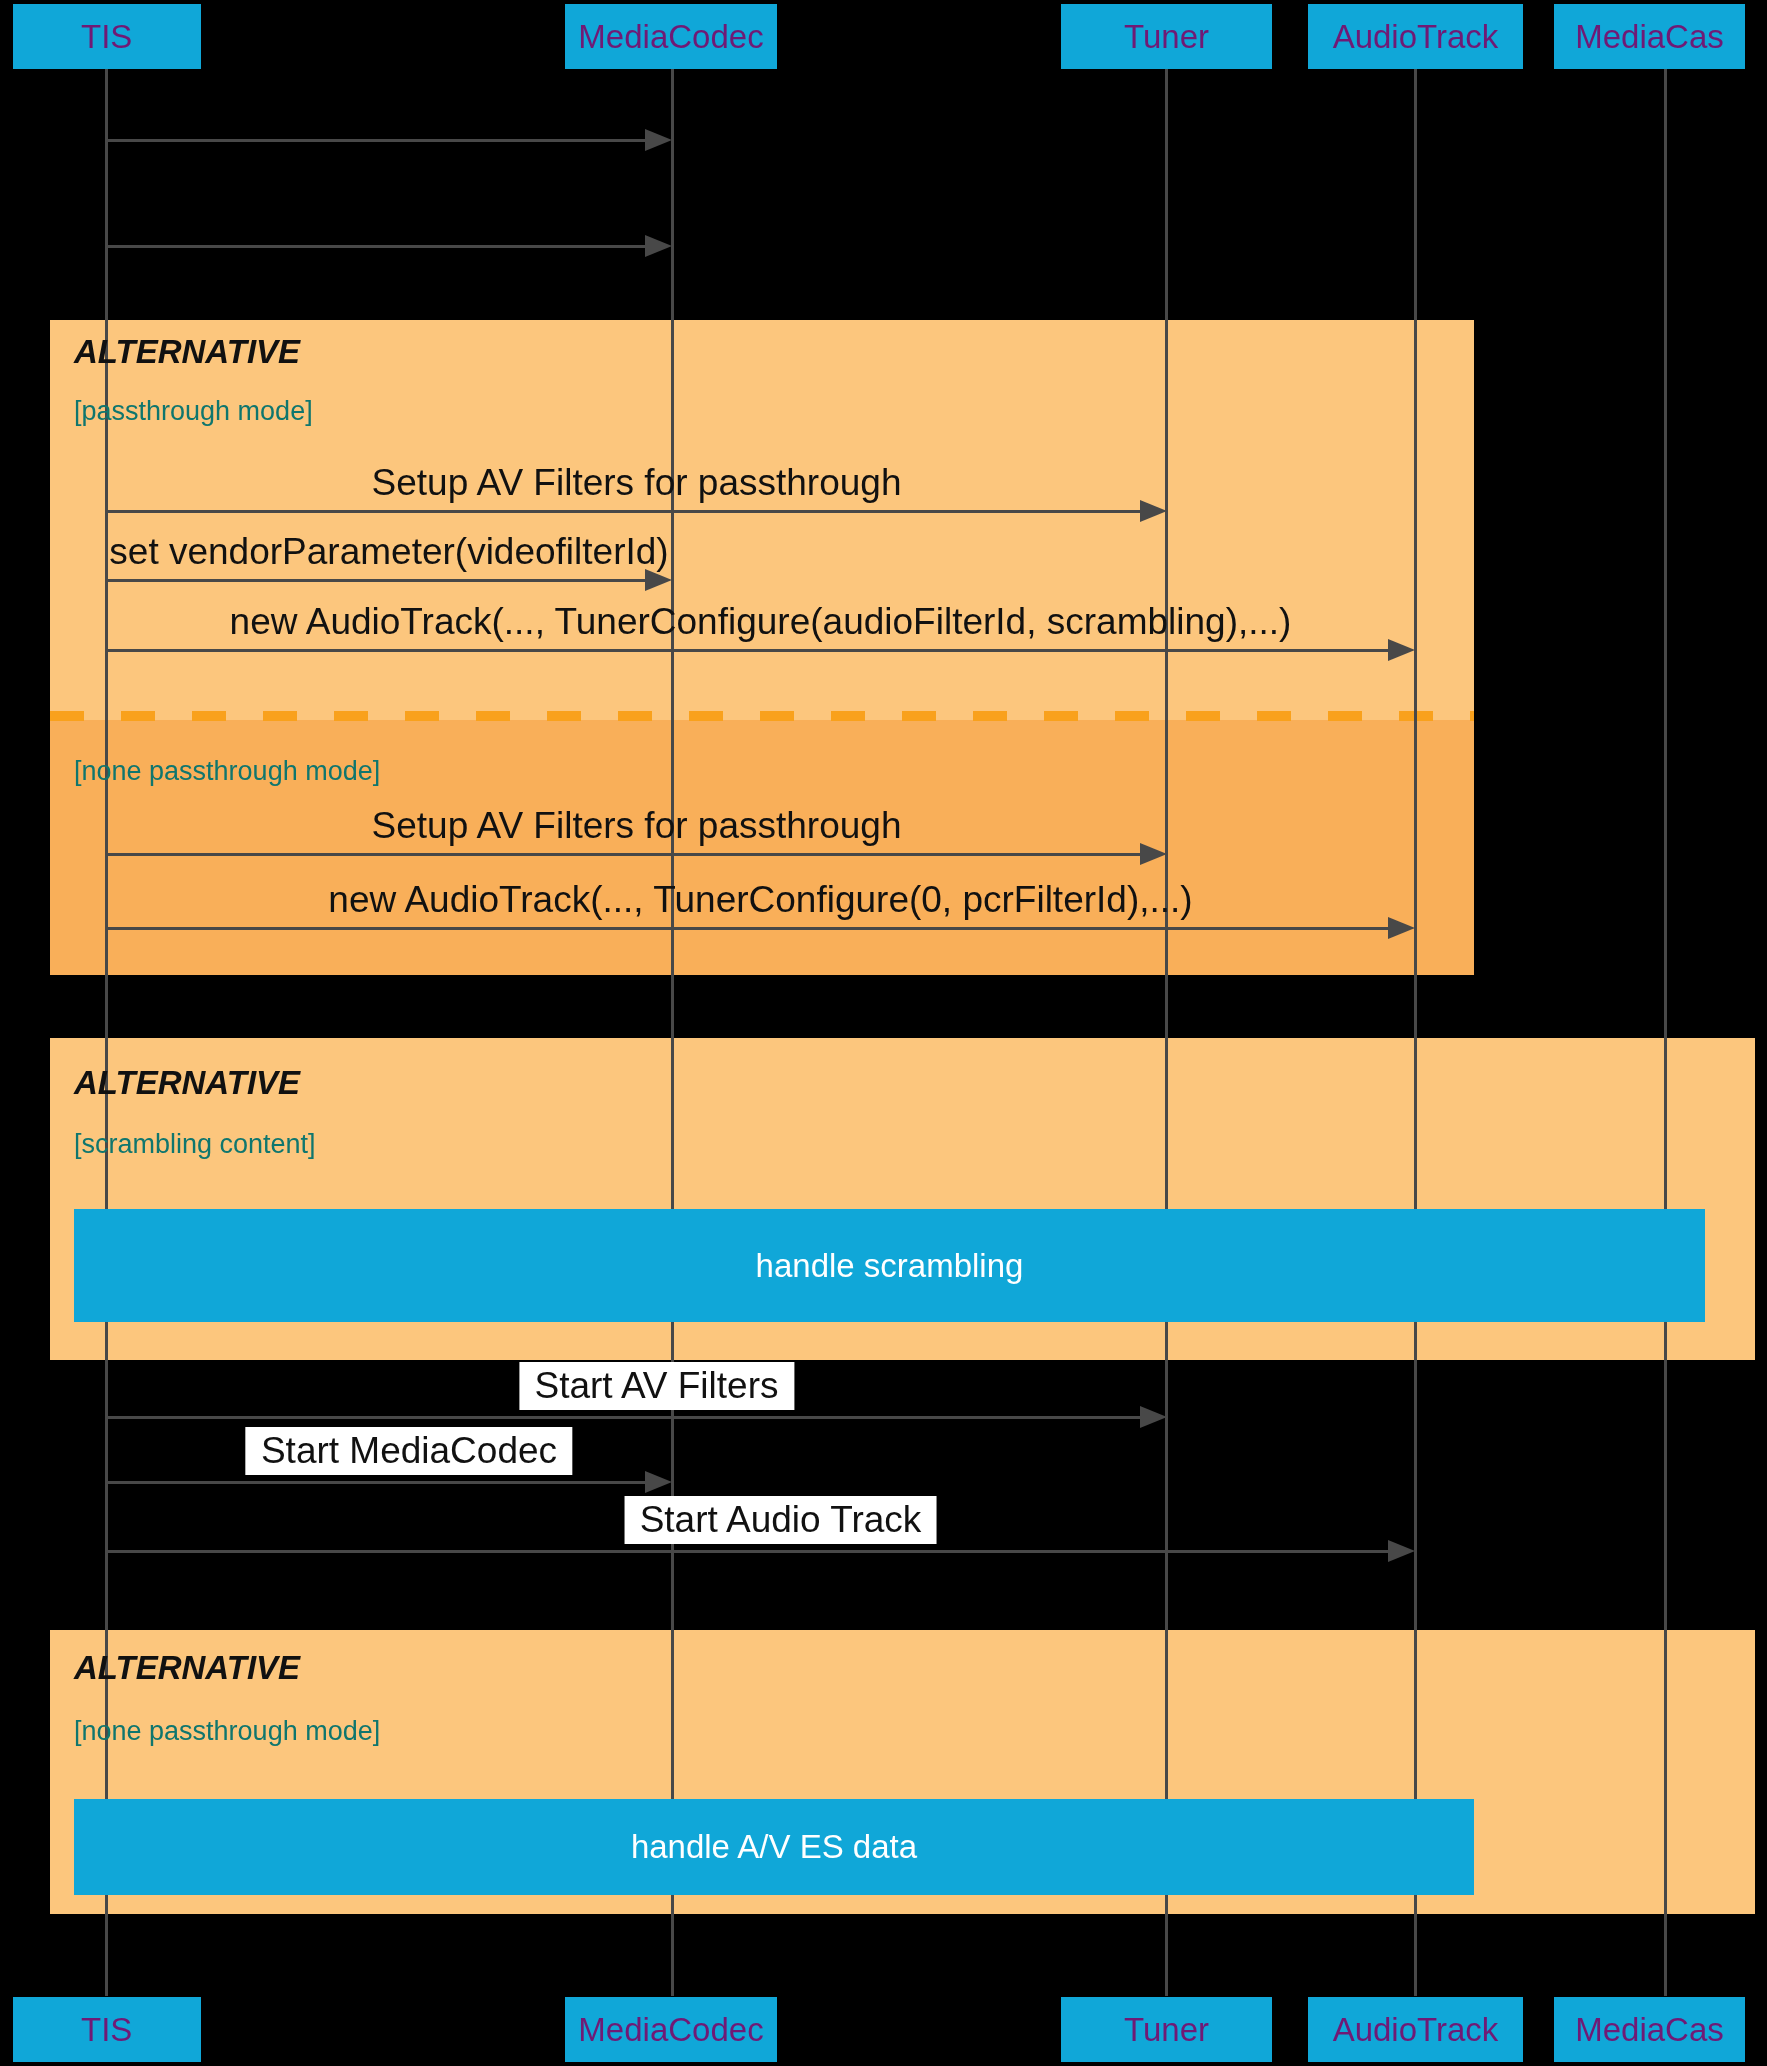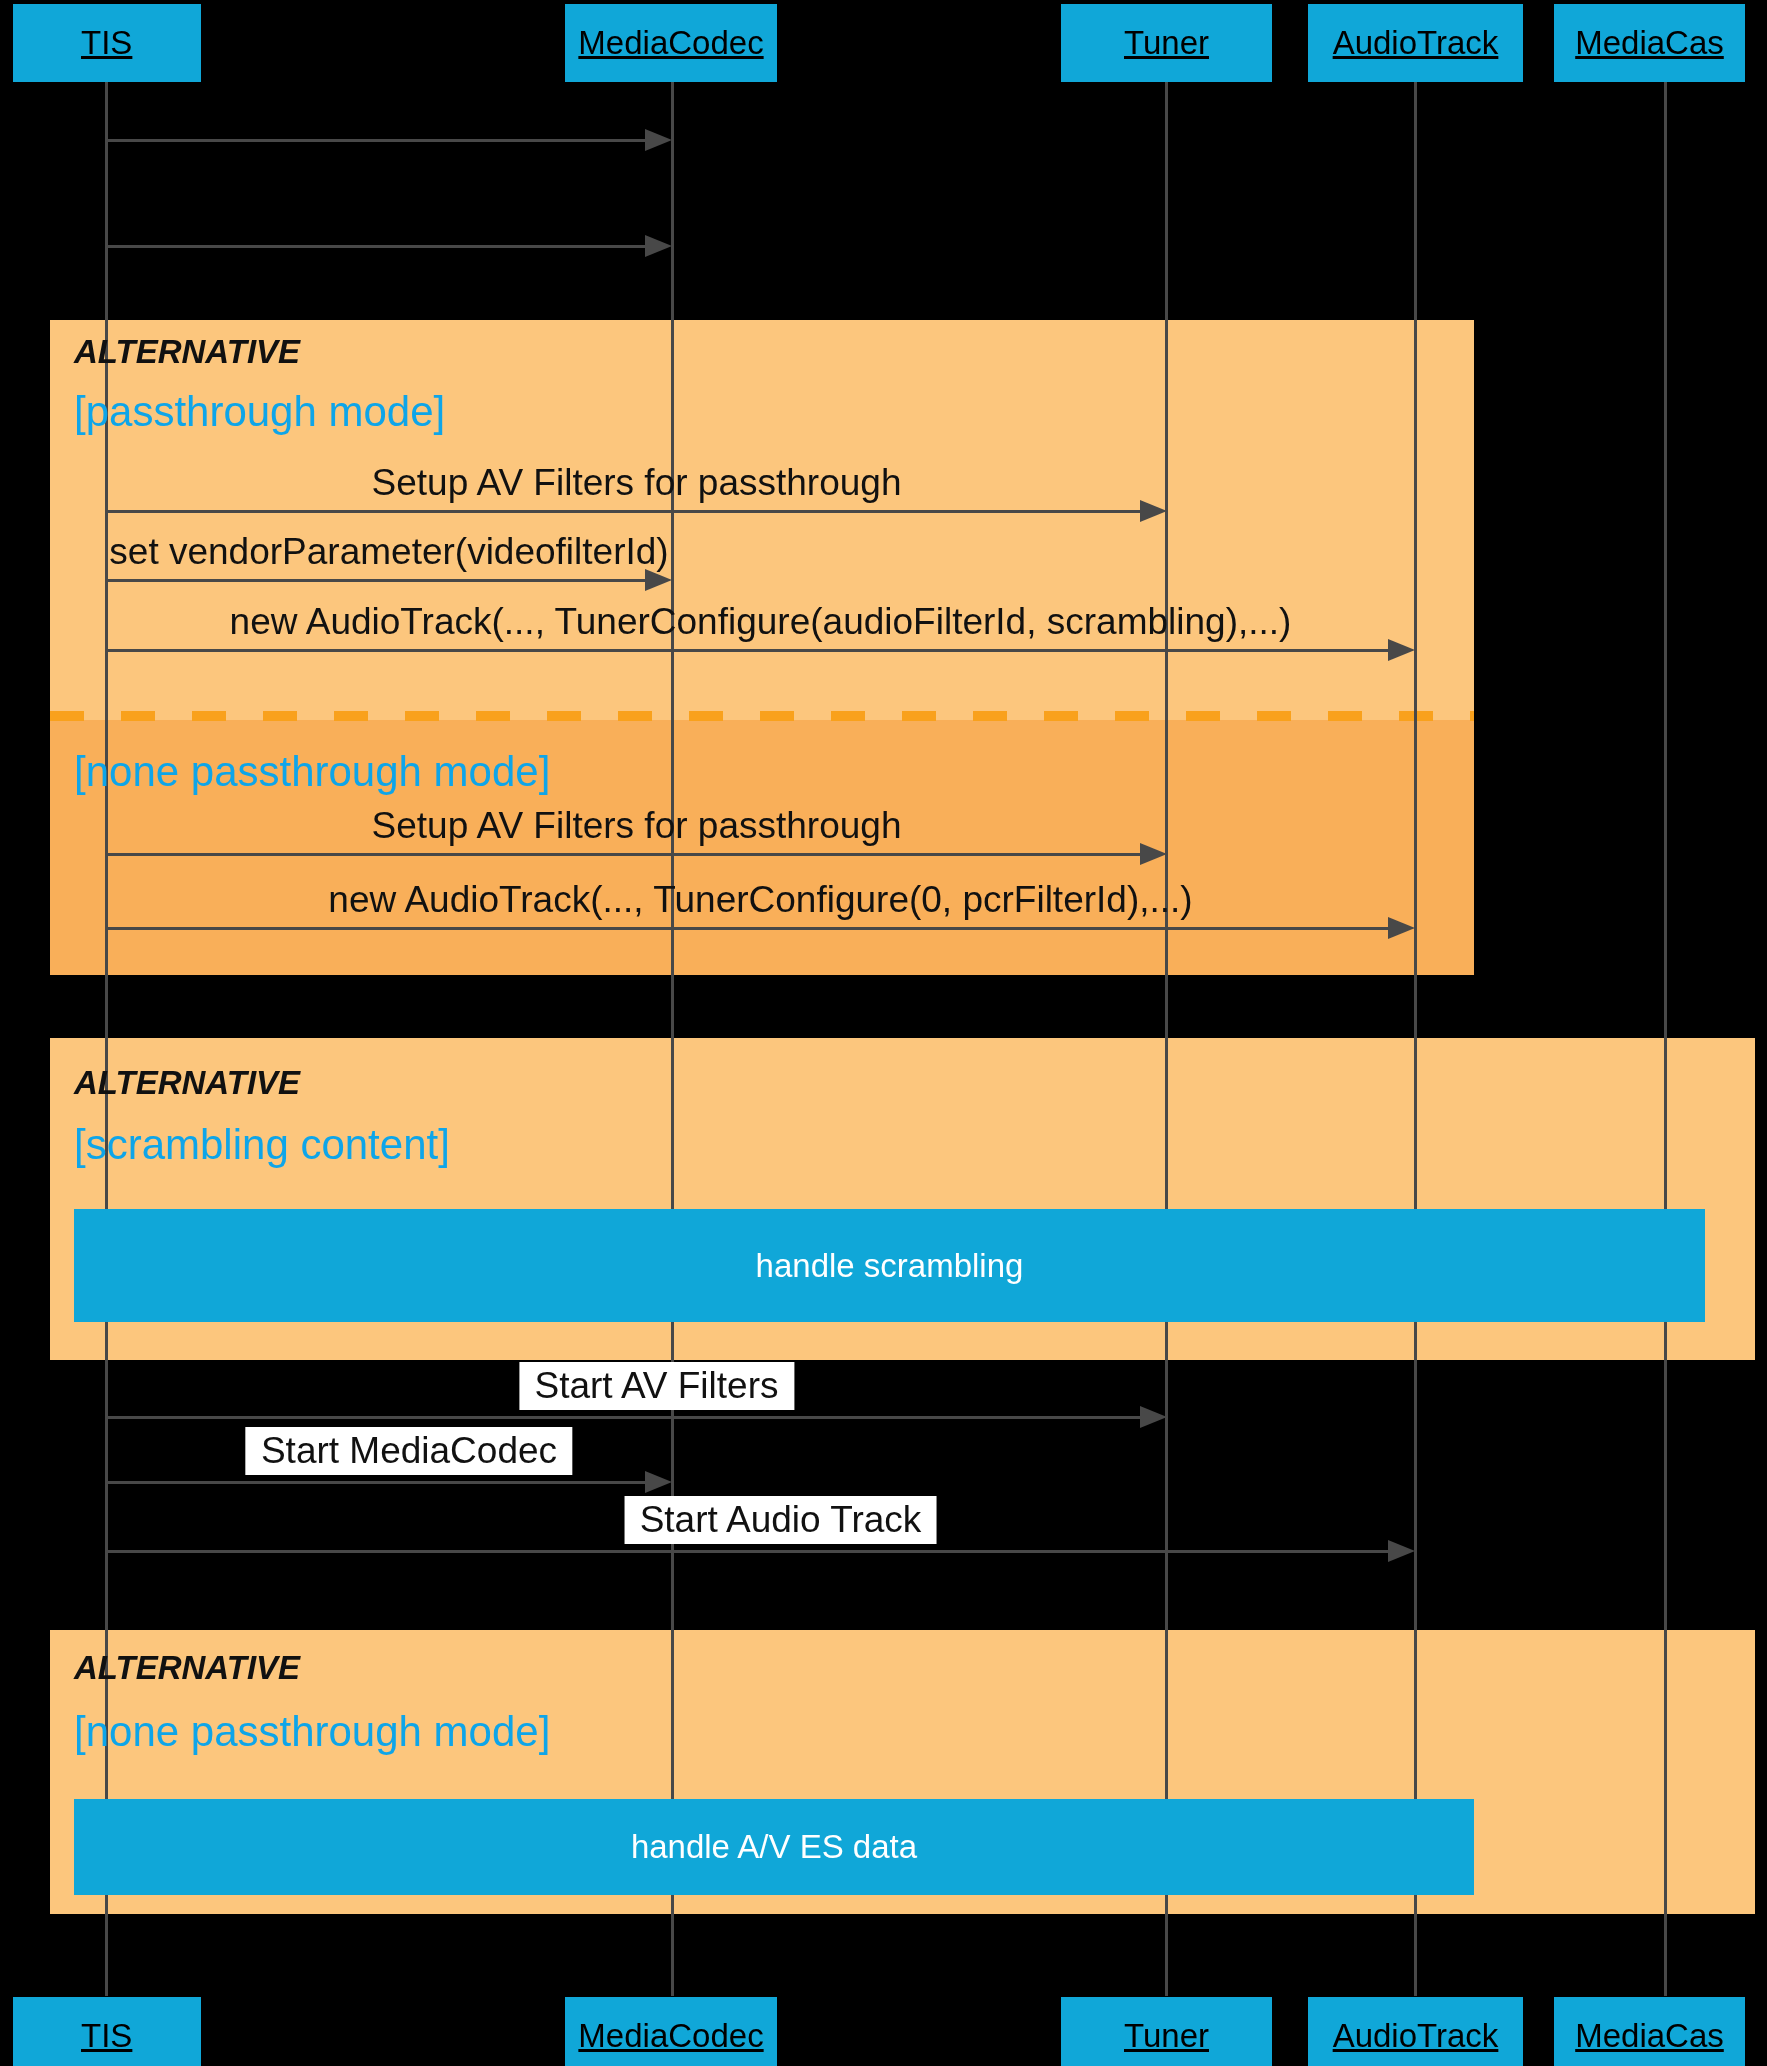--- a/index.html
+++ b/index.html
@@ -13,21 +13,21 @@
   #f1-lower{position:absolute;left:0;right:0;top:400px;bottom:0;background:#F9AF59;}
   #f1-divider{position:absolute;left:0;right:0;top:391px;height:10px;
     background:repeating-linear-gradient(90deg,#F9A11C 0 34px,rgba(0,0,0,0) 34px 71px);}
   #f2{left:50px;top:1038px;width:1705px;height:322px;}
   #f3{left:50px;top:1630px;width:1705px;height:284px;}
   
   .lifeline{position:absolute;top:69px;height:1927px;width:2.8px;background:#484848;}
   #ll0{left:105px}#ll1{left:671px}#ll2{left:1165px}#ll3{left:1414px}#ll4{left:1664px}
   
   .frame-title{position:absolute;font-size:33px;font-weight:bold;color:#111;line-height:37px;white-space:nowrap;font-style:italic;}
-  .frame-guard{position:absolute;font-size:42px;color:#0ea5e9;line-height:37px;white-space:nowrap;}
+  .frame-guard{position:absolute;font-size:27px;color:#0f766e;line-height:37px;white-space:nowrap;}
   #f1-title{left:74px;top:333px;}
   #f1-guard1{left:74px;top:393px;}
   #f1-guard2{left:74px;top:753px;}
   #f2-title{left:74px;top:1064px;}
   #f2-guard1{left:74px;top:1126px;}
   #f3-title{left:74px;top:1649px;}
   #f3-guard1{left:74px;top:1713px;}
   
   .activity{position:absolute;background:#10A7D8;color:#fff;font-size:33px;
     display:flex;align-items:center;justify-content:center;white-space:nowrap;}
@@ -46,22 +46,22 @@
   #m1{top:246px;width:566px}
   #m2{top:511px;width:1061px}
   #m3{top:580px;width:566px}
   #m4{top:650px;width:1309px}
   #m5{top:854px;width:1061px}
   #m6{top:928px;width:1309px}
   #m7{top:1417px;width:1061px}
   #m8{top:1482px;width:566px}
   #m9{top:1551px;width:1309px}
   
-  .participant{position:absolute;height:78px;background:#10A7D8;color:#000000;
-    font-size:33px;display:flex;align-items:center;justify-content:center;white-space:nowrap;text-decoration:underline;}
+  .participant{position:absolute;height:65px;background:#10A7D8;color:#701a75;
+    font-size:33px;display:flex;align-items:center;justify-content:center;white-space:nowrap;}
   #pt0,#pb0{left:12.7px;width:188px}
   #pt1,#pb1{left:565px;width:212px}
   #pt2,#pb2{left:1061px;width:211px}
   #pt3,#pb3{left:1308px;width:215px}
   #pt4,#pb4{left:1554px;width:191px}
   #pt0,#pt1,#pt2,#pt3,#pt4{top:4.2px}
   #pb0,#pb1,#pb2,#pb3,#pb4{top:1997px}
 </style>
 </head>
 <body>

